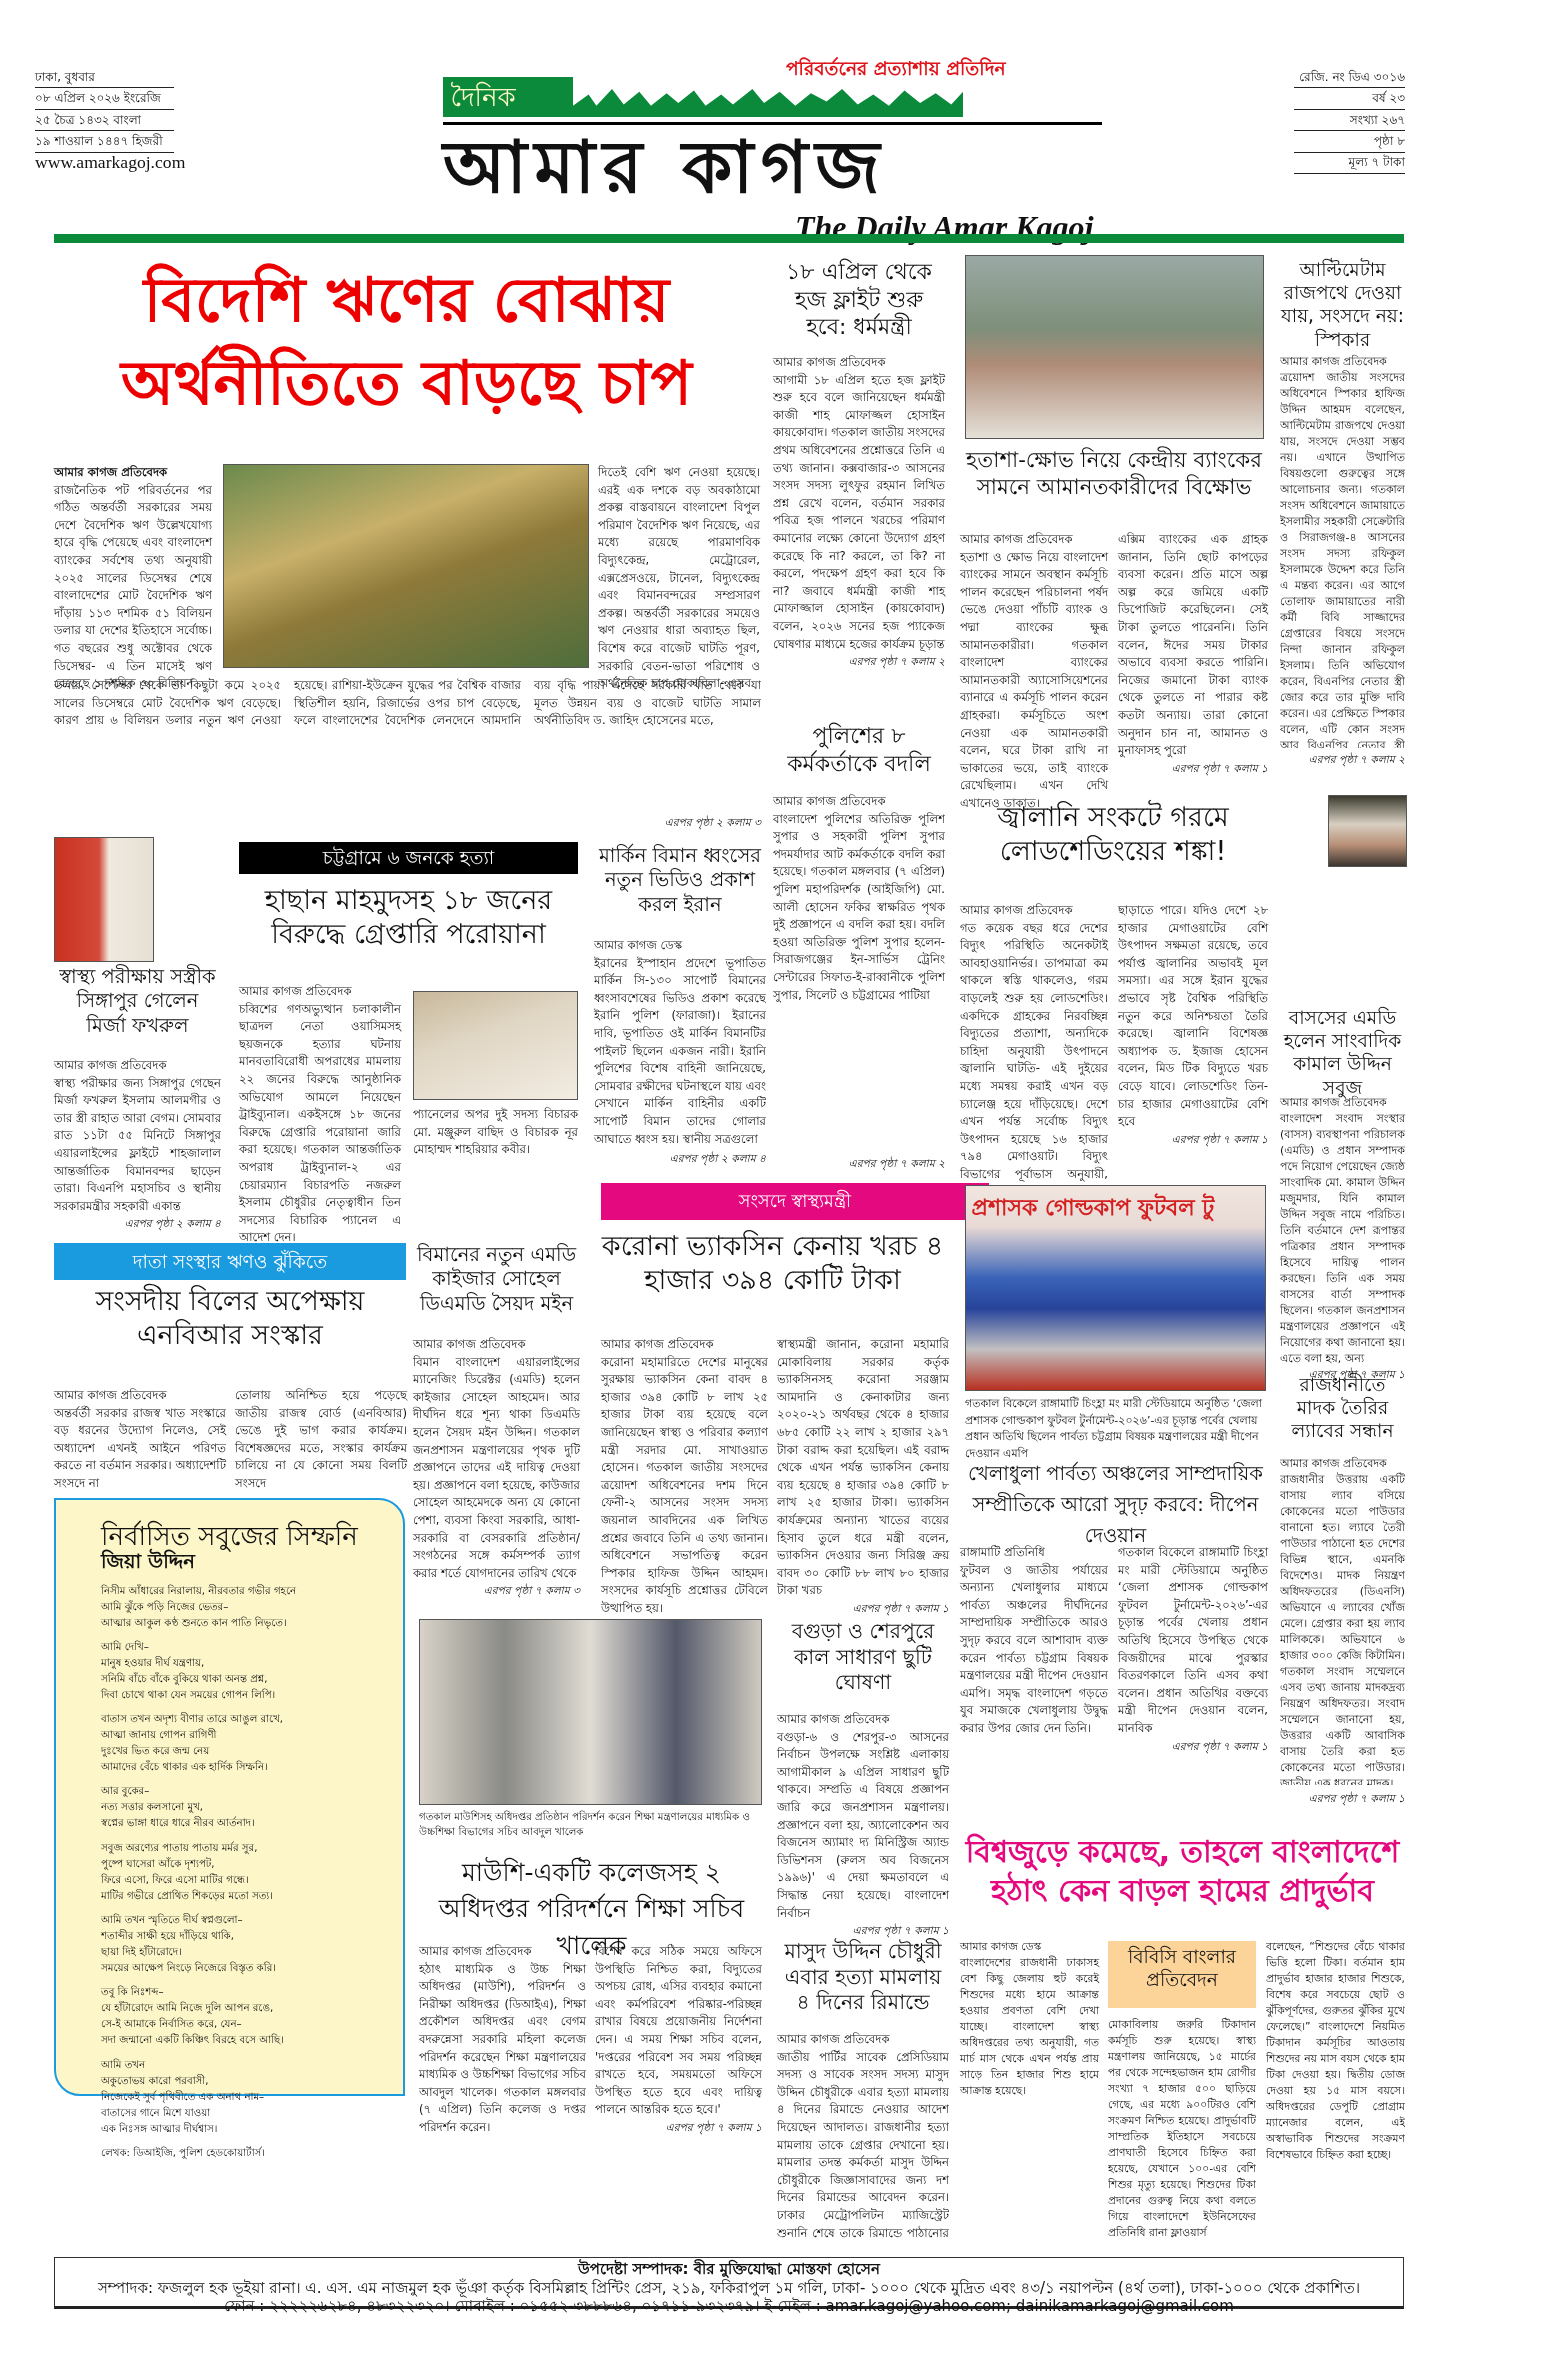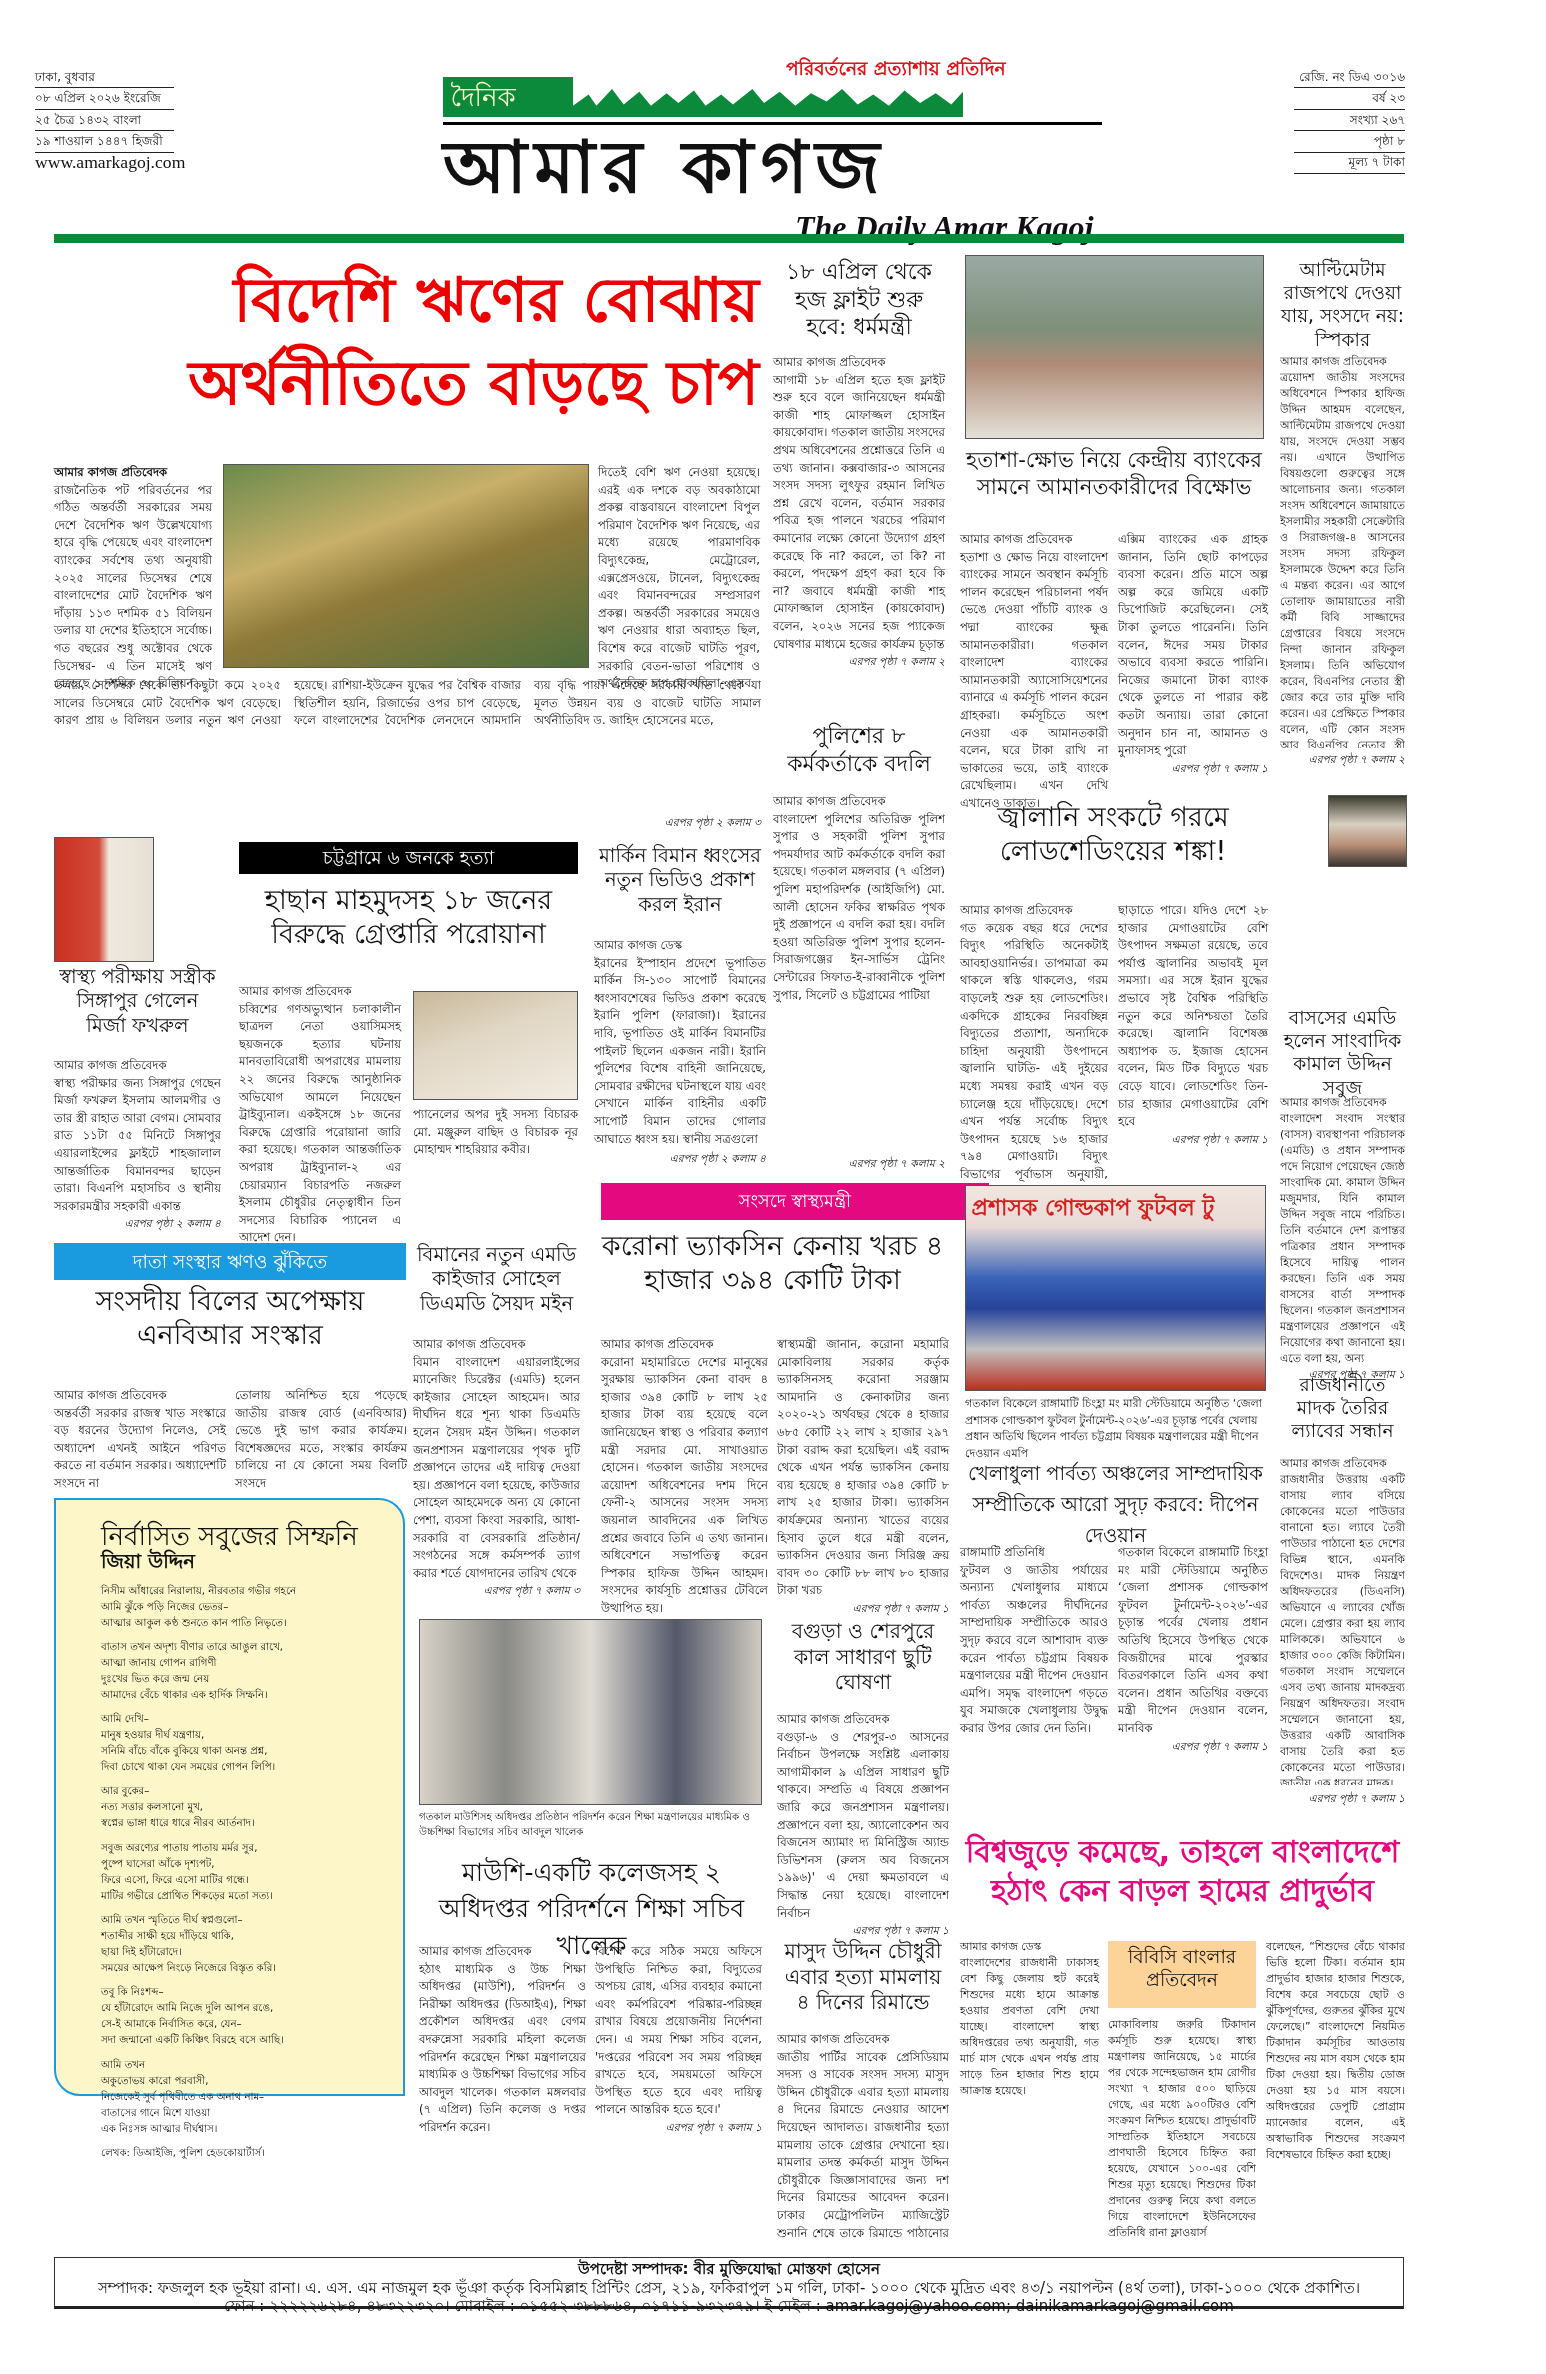--- a/index.html
+++ b/index.html
@@ -10,21 +10,21 @@
 .hdr-left .url{border:none;font-family:"Liberation Serif",serif;font-size:17.6px}
 .hdr-right{left:1294px;top:67px;width:111px;font-size:12px;line-height:18.6px;text-align:right}
 .hdr-right div{border-bottom:1.9px solid #222;padding:0.9px 0}
 .mast{left:443px;top:61px;width:668px;height:167px}
 .mast .dainik{position:absolute;left:0;top:16px;width:130px;height:40px;background:#0a8a3a;color:#fef9c3;font-size:26px;padding-left:7.4px;line-height:40px}
 .mast .hills{position:absolute;left:130px;top:28px;width:390px;height:28px;background:#0a8a3a;clip-path:polygon(0 100%,0 60%,4% 20%,6% 60%,10% 0,13% 55%,17% 10%,20% 60%,24% 15%,27% 50%,31% 5%,34% 60%,38% 20%,41% 55%,46% 0,49% 50%,53% 10%,57% 60%,61% 15%,65% 45%,69% 0,73% 55%,77% 20%,81% 60%,85% 5%,89% 50%,93% 15%,97% 55%,100% 10%,100% 100%)}
 .mast .slogan{position:absolute;left:343px;top:-5.6px;color:#e0151b;font-size:18.6px;font-weight:bold}
 .mast .title{position:absolute;left:0;top:61px;width:659px;border-top:3.7px solid #000;font-size:72px;font-weight:bold;letter-spacing:7.4px;line-height:83px;font-family:"DejaVu Serif",serif}
 .mast .eng{position:absolute;left:352px;top:148px;font-family:"Liberation Serif",serif;font-size:32px;font-weight:bold;font-style:italic}
 .greenbar{left:54px;top:234px;width:1350px;height:9.3px;background:#0a8a3a}
-.h-red{left:54px;top:258px;width:705px;color:#e00;font-size:61px;font-weight:bold;line-height:83px;text-align:right}
+.h-red{left:54px;top:258px;width:705px;color:#e00;font-size:61px;font-weight:bold;line-height:83px;text-align:center}
 .col{font-size:11.6px;line-height:17.6px;text-align:justify}
 .byline{display:block}
 .cont{display:block;text-align:right;font-style:italic;font-size:10.7px}
 .hl{font-weight:normal;text-align:center;line-height:1.25}
 .photo{background:linear-gradient(135deg,#8a7a5e,#c9b58f 40%,#6f6a55 70%,#3e4a3a);border:0.9px solid #555}
 .boxhead{color:#fff;text-align:center;font-size:24px;line-height:41px}
 .poem{left:54px;top:1498px;width:351px;height:598px;background:#fdf6c8;border:2.8px solid #1a9be0;border-radius:0 26px 0 26px;padding:18.6px 16.7px 13px 45px;font-size:10.2px;line-height:16px}
 .poem h3{font-size:26px;font-weight:normal;line-height:35px}
 .poem h4{font-size:19.5px;font-weight:bold;margin-bottom:13px}
 .poem p{margin-bottom:8.3px;white-space:pre-line}
@@ -201,28 +201,28 @@
   <span>রাজধানীর উত্তরায় একটি বাসায় ল্যাব বসিয়ে কোকেনের মতো পাউডার বানানো হত। ল্যাবে তৈরী পাউডার পাঠানো হত দেশের বিভিন্ন স্থানে, এমনকি বিদেশেও। মাদক নিয়ন্ত্রণ অধিদফতরের (ডিএনসি) অভিযানে এ ল্যাবের খোঁজ মেলে। গ্রেপ্তার করা হয় ল্যাব মালিককে। অভিযানে ৬ হাজার ৩০০ কেজি কিটামিন। গতকাল সংবাদ সম্মেলনে এসব তথ্য জানায় মাদকদ্রব্য নিয়ন্ত্রণ অধিদফতর। সংবাদ সম্মেলনে জানানো হয়, উত্তরার একটি আবাসিক বাসায় তৈরি করা হত কোকেনের মতো পাউডার। জাতীয় এক ধরনের মাদক।</span>
 </div>
 <div class="abs cont" style="left:1280px;top:1790px;width:125px">এরপর পৃষ্ঠা ৭ কলাম ১</div>
 
 <div class="abs poem">
   <h3>নির্বাসিত সবুজের সিম্ফনি</h3>
   <h4>জিয়া উদ্দিন</h4>
   <p>নিসীম আঁধারের নিরালায়, নীরবতার গভীর গহনে
 আমি ঝুঁকে পড়ি নিজের ভেতর–
 আত্মার আকুল কণ্ঠ শুনতে কান পাতি নিভৃতে।</p>
+  <p>আমি দেখি–
+মানুষ হওয়ার দীর্ঘ যন্ত্রণায়,
+সনিমি বাঁচে বাঁকে বুকিয়ে থাকা অনন্ত প্রশ্ন,
+দিবা চোখে থাকা যেন সময়ের গোপন লিপি।</p>
   <p>বাতাস তখন অদৃশ্য বীণার তারে আঙুল রাখে,
 আত্মা জানায় গোপন রাগিণী
 দুঃখের ভিত করে জন্ম নেয়
 আমাদের বেঁচে থাকার এক হার্দিক সিম্ফনি।</p>
-  <p>আমি দেখি–
-মানুষ হওয়ার দীর্ঘ যন্ত্রণায়,
-সনিমি বাঁচে বাঁকে বুকিয়ে থাকা অনন্ত প্রশ্ন,
-দিবা চোখে থাকা যেন সময়ের গোপন লিপি।</p>
   <p>আর বুকের–
 নত্য সত্তার কলসানো মুখ,
 স্বপ্নের ভাঙ্গা ধারে ধারে নীরব আর্তনাদ।</p>
   <p>সবুজ অরণ্যের পাতায় পাতায় মর্মর সুর,
 পুষ্পে ঘাসেরা আঁকে দৃশ্যপট,
 ফিরে এসো, ফিরে এসো মাটির গন্ধে।
 মাটির গভীরে প্রোথিত শিকড়ের মতো সত্য।</p>
   <p>আমি তখন স্মৃতিতে দীর্ঘ স্বপ্নগুলো–
 শতাব্দীর সাক্ষী হয়ে দাঁড়িয়ে থাকি,
 ছায়া দিই হাঁটারোদে।

